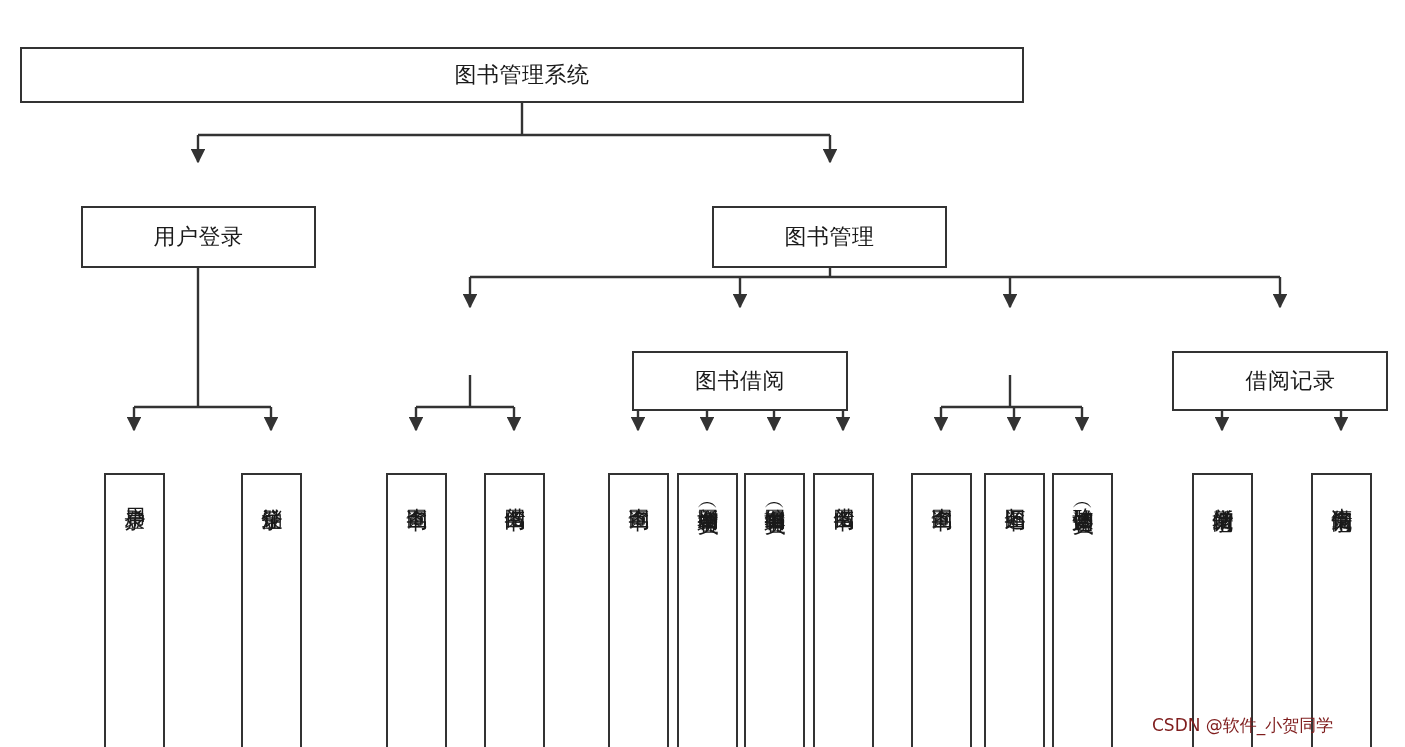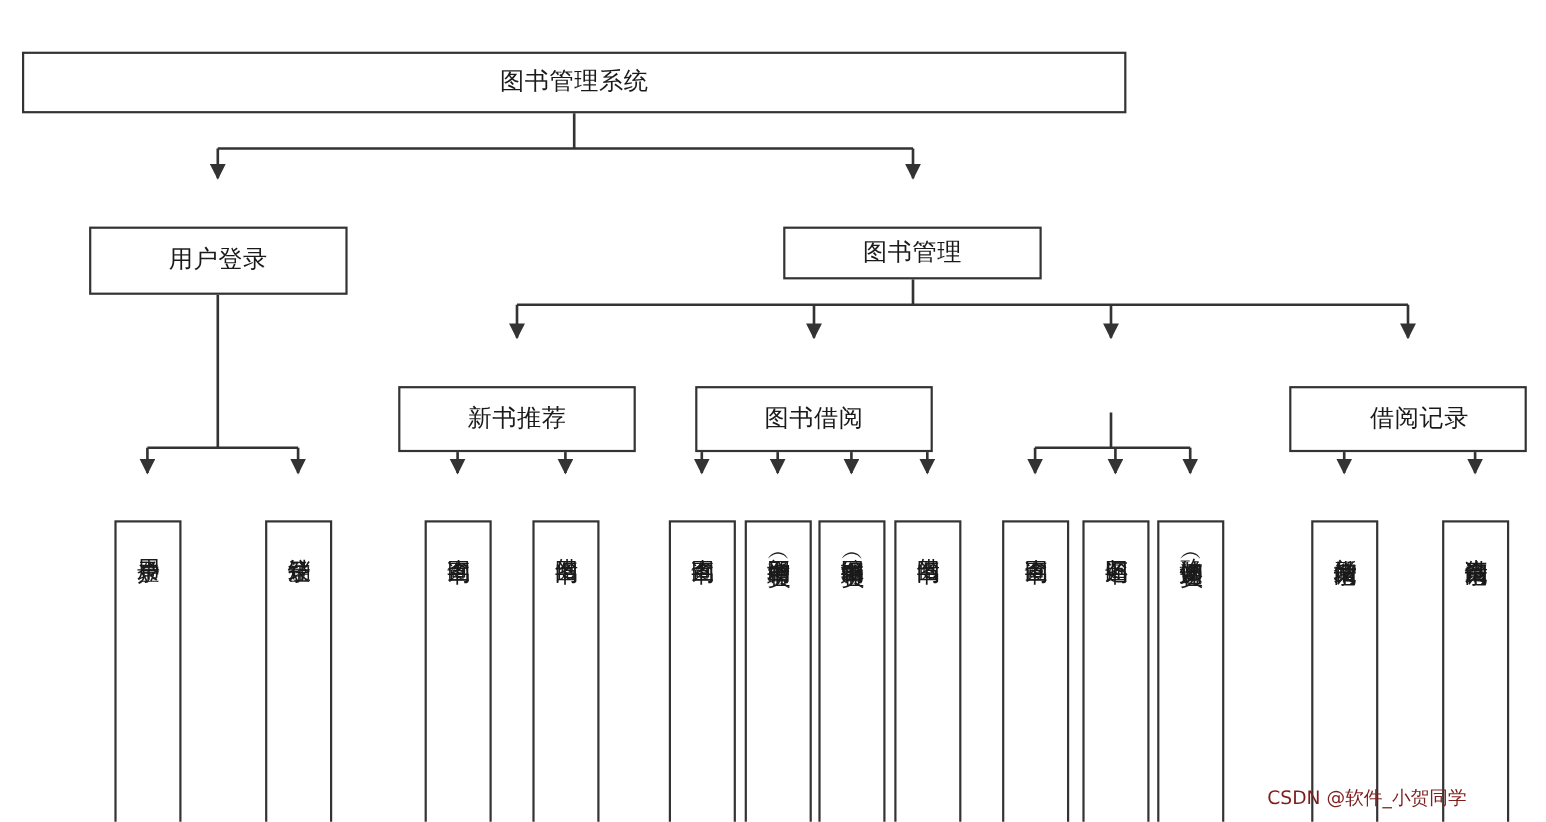--- a/index.html
+++ b/index.html
@@ -127,27 +127,24 @@
     </g>
   </svg>
 
   <div class="node root" id="n-root" style="left: 20px; top: 11px; width: 1004px; height: 56px;">
     <span class="node-label">图书管理系统</span>
   </div>
 
   <div class="node level2" id="n-l2-0" style="left: 81px; top: 170px; width: 235px; height: 62px;">
     <span class="node-label">用户登录</span>
   </div>
-  <div class="node level2" id="n-l2-1" style="left: 712px; top: 170px; width: 235px; height: 48px;">
+  <div class="node level2" id="n-l2-1" style="left: 712px; top: 170px; width: 235px; height: 62px;">
     <span class="node-label">图书管理</span>
   </div>
 
-  <div class="node level3" id="n-l3-0" style="left: 362px; top: 315px; width: 216px; height: 60px;">
-    <span class="node-label">新书推荐</span>
-  </div>
   <div class="node level3" id="n-l3-1" style="left: 632px; top: 315px; width: 216px; height: 60px;">
     <span class="node-label">图书借阅</span>
   </div>
   <div class="node level3" id="n-l3-3" style="left: 1172px; top: 315px; width: 216px; height: 60px; padding-left: 21px;">
     <span class="node-label">借阅记录</span>
   </div>
 
   <div class="node leaf" id="n-leaf-0" style="left: 104px; top: 437px; width: 61px; height: 297px;">
     <span class="node-label">用户登录</span>
   </div>

